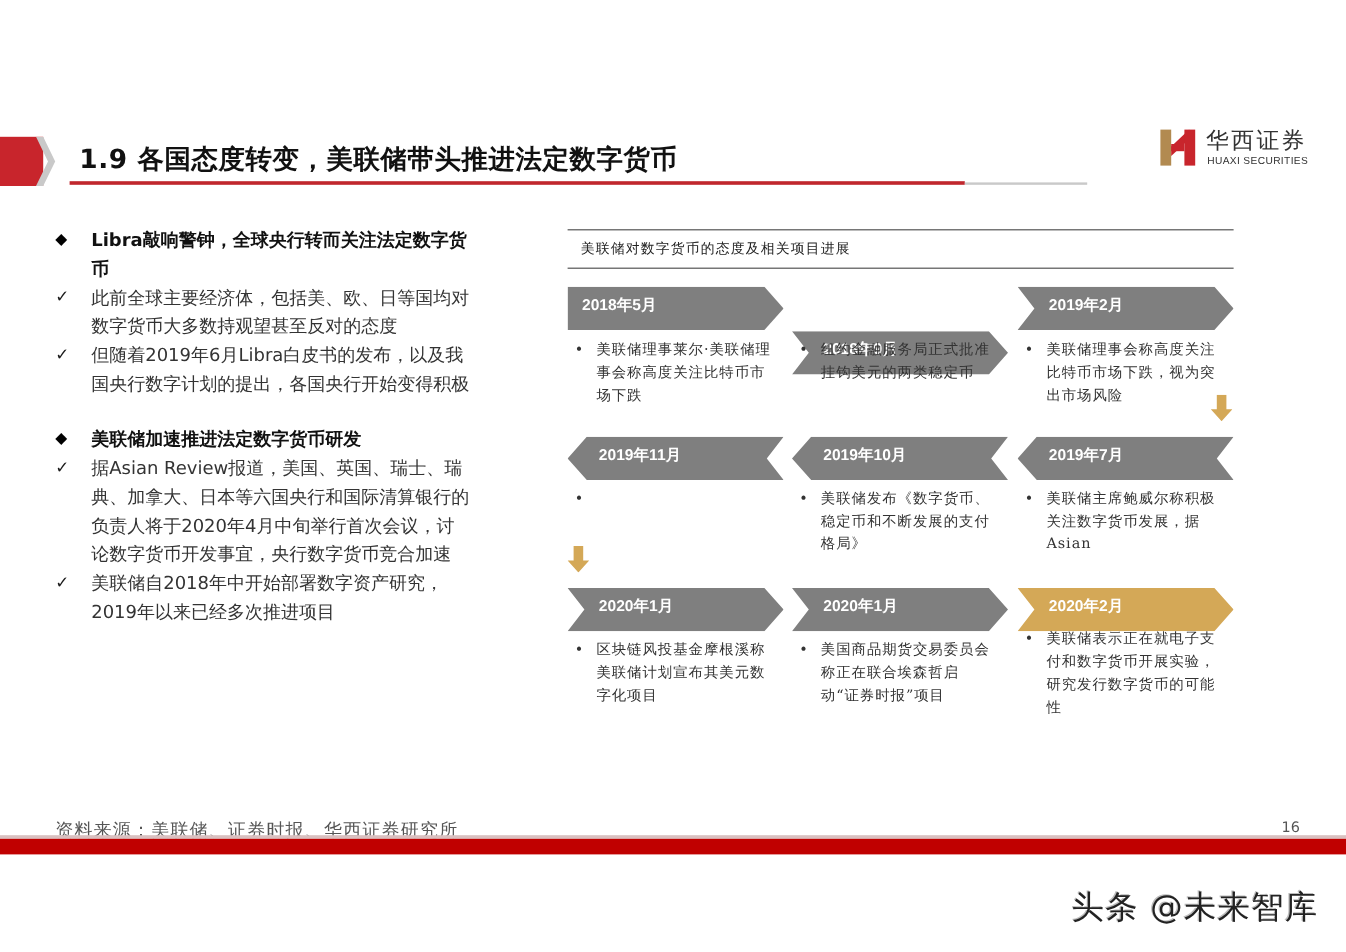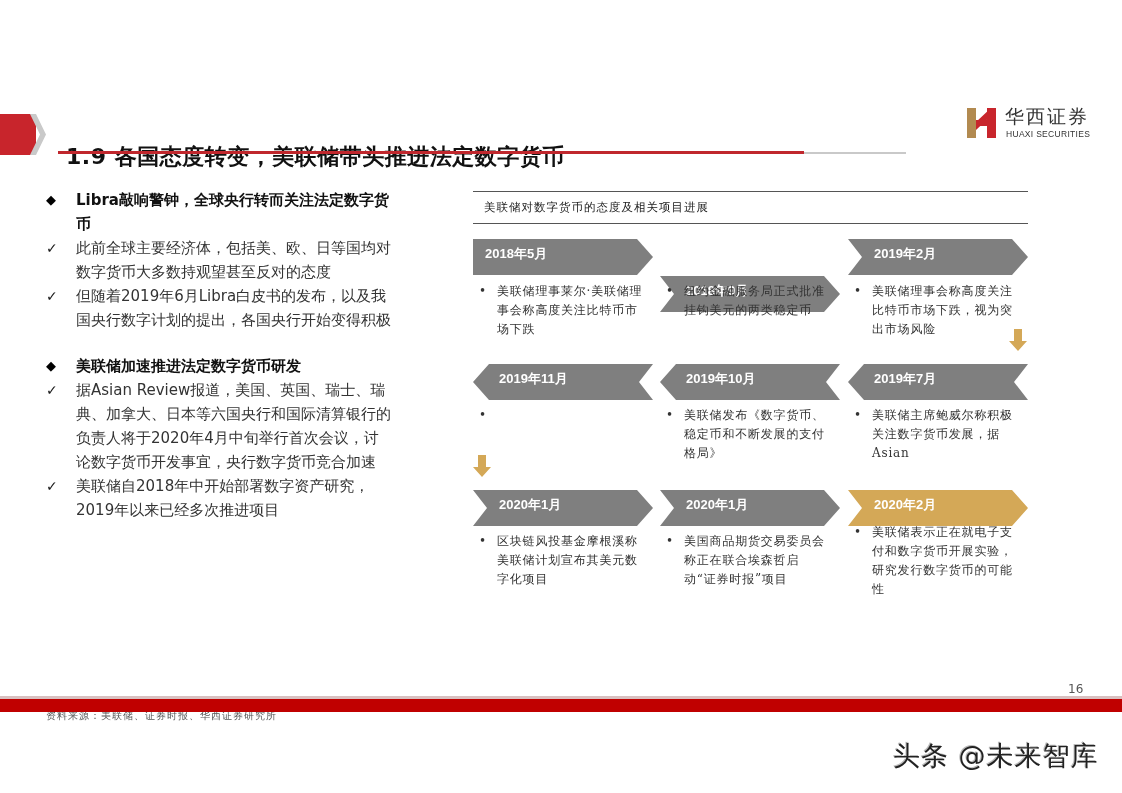--- a/index.html
+++ b/index.html
@@ -3,21 +3,21 @@
 <meta charset="utf-8">
 <style>
   html, body { margin:0; padding:0; }
   body { width:1122px; height:793px; position:relative; background:#ffffff; overflow:hidden;
          font-family:"DejaVu Sans", "Liberation Sans", sans-serif; color:#1a1a1a; }
   .abs { position:absolute; }
 
   
   .hdr-red { left:0; top:114px; width:36px; height:41px; background:#c8252c; }
   .hdr-chev { left:30px; top:114px; width:20px; height:41px; }
-  .title { left:66px; top:118px; font-size:22px; font-weight:bold; color:#111; letter-spacing:0.5px; white-space:nowrap;margin-top:24px; }
+  .title { left:66px; top:118px; font-size:22px; font-weight:bold; color:#111; letter-spacing:0.5px; white-space:nowrap; }
   .title-line-red { left:58px; top:151px; width:746px; height:3px; background:#c0272d; }
   .title-line-grey { left:804px; top:152px; width:102px; height:2px; background:#c9c9c9; }
 
   .logo { left:965px; top:104px; width:140px; height:40px; }
   .logo-mark { left:0; top:2px; width:34px; height:34px; }
   .logo-cn { left:40px; top:0; font-size:19px; font-weight:normal; color:#333; font-family:"DejaVu Serif", serif; letter-spacing:2px; white-space:nowrap; }
   .logo-en { left:41px; top:25px; font-size:8.5px; color:#333; letter-spacing:0.3px; white-space:nowrap; font-family:"Liberation Sans", sans-serif; }
 
   
   .left { left:46px; top:188px; width:345px; font-size:15px; line-height:24px; }
@@ -39,21 +39,21 @@
   .arrow .lbl { position:absolute; top:6px; left:12px; font-size:13px; font-weight:bold; color:#ffffff; white-space:nowrap; font-family:"Liberation Sans", sans-serif; }
   .arrow.left-dir .lbl { left:26px; }
 
   .desc { position:absolute; width:170px; font-size:12px; line-height:19px; color:#333; font-family:"DejaVu Serif", serif; display:flex; }
   .desc .b { width:24px; flex:0 0 24px; padding-left:6px; box-sizing:border-box; }
   .desc .t { flex:1; letter-spacing:0.8px; }
 
   .down { position:absolute; width:18px; height:22px; }
 
   
-  .source { left:46px; top:709px; font-size:10px; color:#555; font-family:Liberation Sans, sans-serif; letter-spacing:1px; white-space:nowrap; }
+  .source { left:46px; top:683px; font-size:15px; color:#555; font-family:Liberation Sans, sans-serif; letter-spacing:1px; white-space:nowrap; }
   .page { left:1068px; top:682px; font-size:12px; color:#555; }
   .foot-grey { left:0; top:696px; width:1122px; height:3px; background:#d9c0c0; }
   .foot-red { left:0; top:699px; width:1122px; height:13px; background:#c00000; }
   .watermark { left:893px; top:738px; font-size:27px; color:#222; white-space:nowrap; letter-spacing:1px; text-shadow:1px 1px 0 #fff, -1px -1px 0 #bbb;text-align:center; }
 </style>
 </head>
 <body>
 
 <div class="abs hdr-red"></div>
 <svg class="abs hdr-chev" width="20" height="41" viewBox="0 0 20 41">

